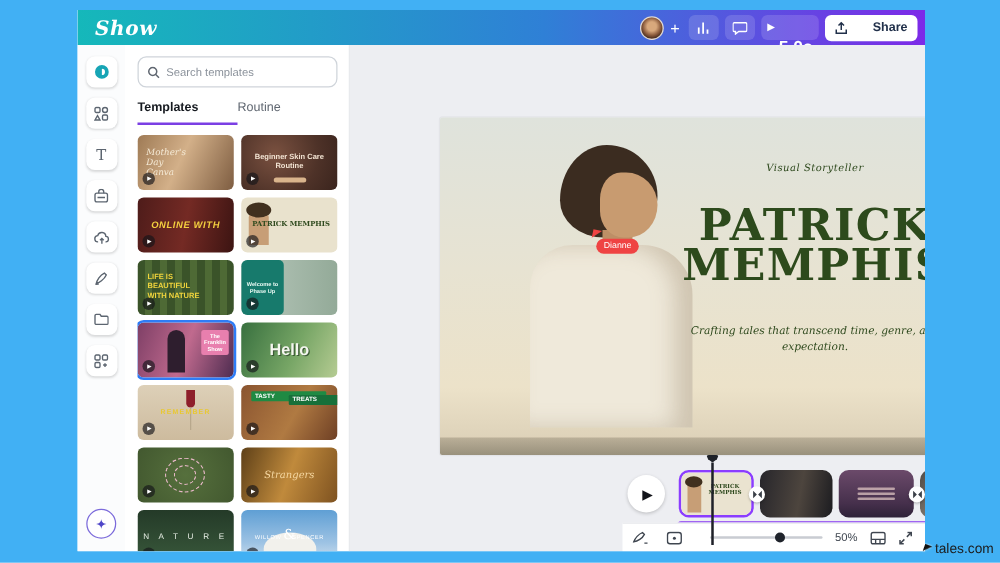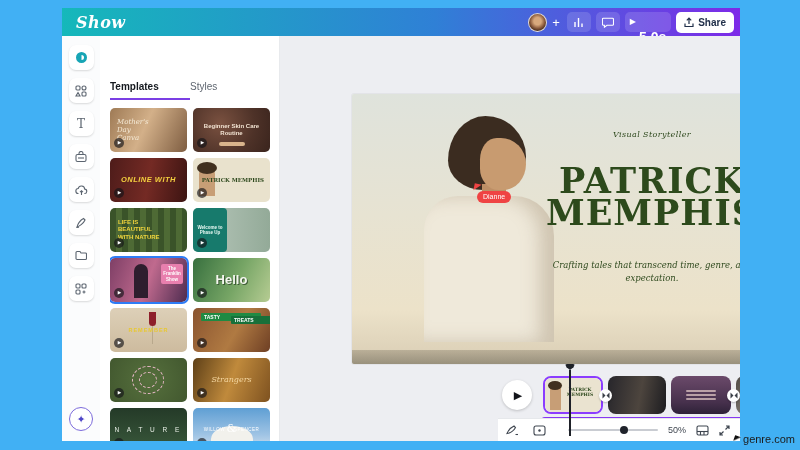--- a/index.html
+++ b/index.html
@@ -18,21 +18,21 @@
   .avatar { width:19px; height:19px; border-radius:50%; border:1px solid rgba(255,255,255,.8);
     background:radial-gradient(circle at 50% 42%, #d8a87c 28%, #8a5a3c 55%, #3c2418 78%); }
   .tb-plus { color:#fff; font-size:13px; line-height:1; margin-right:2px; cursor:default; }
   .tb-btn { height:20px; min-width:24px; border-radius:5px; background:rgba(255,255,255,.14);
     display:flex; align-items:center; justify-content:center; padding:0 5px; gap:3px; }
   .tb-btn svg { display:block; }
   .dur-label { color:#fff; font-size:14px; font-weight:bold;margin-top:29px; }
   .play-glyph { color:#fff; font-size:8px; line-height:1; }
   .share-btn { height:21px; background:#fff; border-radius:5px; display:flex; align-items:center;
     gap:4px; padding:0 8px; }
-  .share-label { font-size:10px; font-weight:bold; color:#21304a; }
+  .share-label { font-size:10px; font-weight:bold; color:#21304a;margin-left:16px; }
 
   
   .rail { position:absolute; left:0; top:28px; width:38px; bottom:0; background:#fbfcfd; }
   .rail-items { display:flex; flex-direction:column; align-items:center; gap:8px; padding-top:9px; }
   .rail-btn { width:25px; height:25px; background:#fff; border-radius:7px;
     box-shadow:0 1px 2px rgba(0,0,0,.14); display:flex; align-items:center; justify-content:center;
     color:#5c6570; font-size:12px; }
   .rail-btn svg { display:block; }
   .magic-btn { position:absolute; left:7px; bottom:10px; width:24px; height:24px; border-radius:50%;
     border:1.5px solid #8precision; border:1.5px solid #7c6bdb; background:#fff; display:flex;
@@ -275,23 +275,30 @@
               </g>
             </svg>
         </div>
       </div>
       <div class="magic-btn">
         <span>✦</span>
       </div>
     </div>
 
     <div class="panel">
+      <div class="searchbox">
+        <svg width="10" height="10" viewBox="0 0 10 10">
+            <circle cx="4.2" cy="4.2" r="3.2" fill="none" stroke="#5f6670" stroke-width="1.2"></circle>
+            <line x1="6.6" y1="6.6" x2="9.2" y2="9.2" stroke="#5f6670" stroke-width="1.2"></line>
+          </svg>
+        <input type="text" placeholder="Search templates" style="">
+      </div>
       <div class="tabs">
         <div class="tab active">Templates</div>
-        <div class="tab">Styles</div>
+        <div class="tab">Routine</div>
       </div>
       <div class="tgrid">
         <div class="thumb t1">
           <div class="th-label">Mother's Day Canva</div>
           <div class="play-badge">▶</div>
         </div>
         <div class="thumb t2">
           <div class="th-label">Beginner Skin Care Routine</div>
           <div class="mini-btn"></div>
           <div class="play-badge">▶</div>
@@ -446,15 +453,15 @@
                 <path d="M7 1h3v3M4 10H1V7M10 1 6.5 4.5M1 10l3.5-3.5"></path>
               </g>
             </svg>
         </div>
       </div>
     </div>
   </div>
 
   <div class="watermark">
     <div class="wm-cursor"></div>
-    <span>genre.com</span>
+    <span>tales.com</span>
   </div>
 </div>
 
 </body></html>

